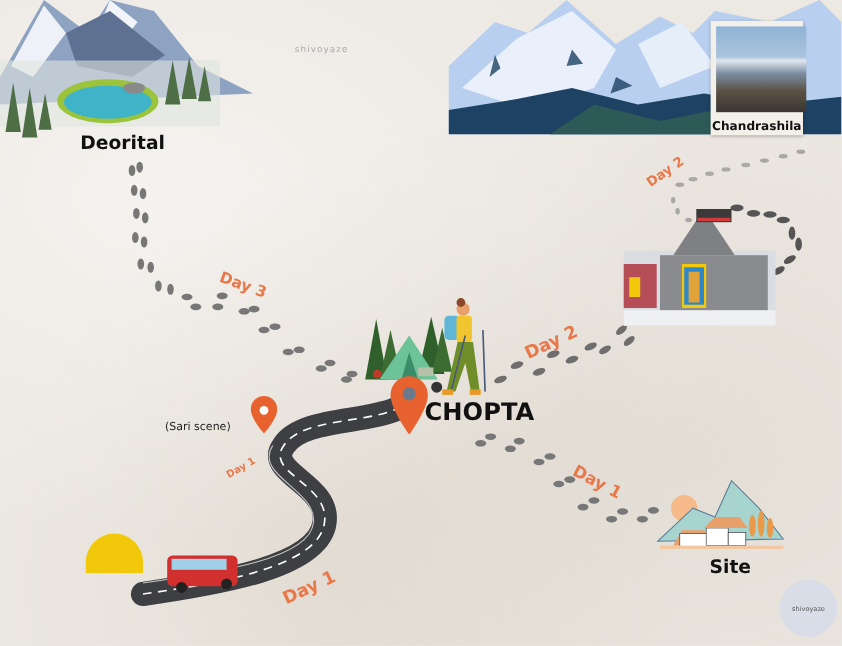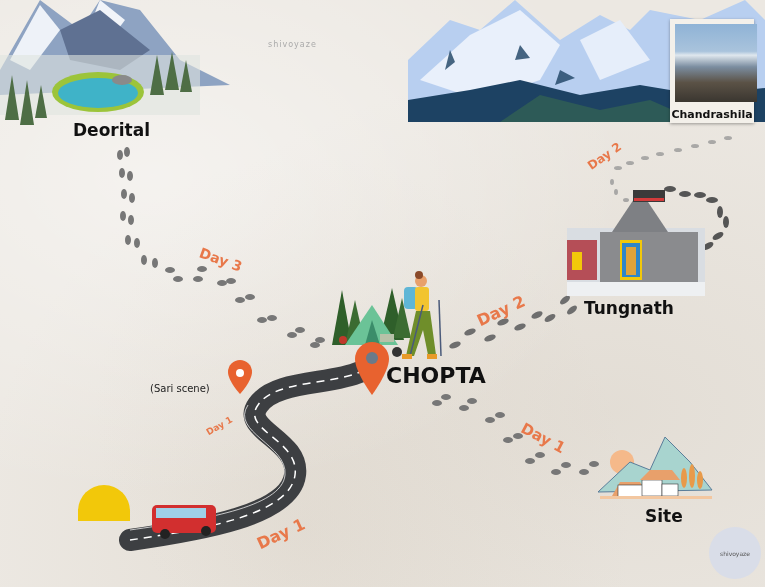--- a/index.html
+++ b/index.html
@@ -22,21 +22,21 @@
   }
   .day {
     position:absolute; font-weight:bold; color:#e8784a;
     font-family:"DejaVu Sans", sans-serif; white-space:nowrap;
     transform-origin:left center;
   }
   .sub { position:absolute; font-size:10px; color:#222; white-space:nowrap; }
   svg { position:absolute; left:0; top:0; overflow:visible; }
   .photo-frame {
     position:absolute; left:646px; top:19px; width:84px; height:104px;
-    background:#f3f0ea; box-shadow:0 1px 3px rgba(0,0,0,0.35);margin-left:24px;
+    background:#f3f0ea; box-shadow:0 1px 3px rgba(0,0,0,0.35);
   }
   .photo-inner {
     position:absolute; left:5px; top:5px; width:82px; height:78px;
     background:linear-gradient(#8fb3d6 0%, #a9c3dc 35%, #dfe7ee 40%, #7b8da0 55%, #5b5246 75%, #3a3630 100%);
   }
   .photo-caption {
     position:absolute; left:0; bottom:2px; width:100%; text-align:center;
     font-size:11px; font-weight:bold; color:#111;
   }
   .milestone {
@@ -259,21 +259,20 @@
       <circle cx="372" cy="358" r="6" fill="#6a7a8a"></circle>
     </g>
   </svg>
 
   <div class="photo-frame">
     <div class="photo-inner"></div>
     <div class="photo-caption">Chandrashila</div>
   </div>
 
   <div class="label" style="left:73px;top:120px;font-size:17px;">Deorital</div>
-  <div class="label" style="left:584px;top:298px;font-size:17px;">Tungnath</div>
   <div class="label" style="left:386px;top:363px;font-size:22px;">CHOPTA</div>
   <div class="sub" style="left:150px;top:383px;">(Sari scene)</div>
   <div class="label" style="left:645px;top:506px;font-size:17px;">Site</div>
 
   <div class="day" style="left:200px;top:244px;font-size:14px;transform:rotate(20deg);">Day 3</div>
   <div class="day" style="left:478px;top:312px;font-size:16px;transform:rotate(-25deg);">Day 2</div>
   <div class="day" style="left:589px;top:160px;font-size:12px;transform:rotate(-35deg);">Day 2</div>
   <div class="day" style="left:522px;top:418px;font-size:15px;transform:rotate(28deg);">Day 1</div>
   <div class="day" style="left:207px;top:428px;font-size:9px;transform:rotate(-30deg);">Day 1</div>
   <div class="day" style="left:258px;top:535px;font-size:16px;transform:rotate(-25deg);">Day 1</div>

